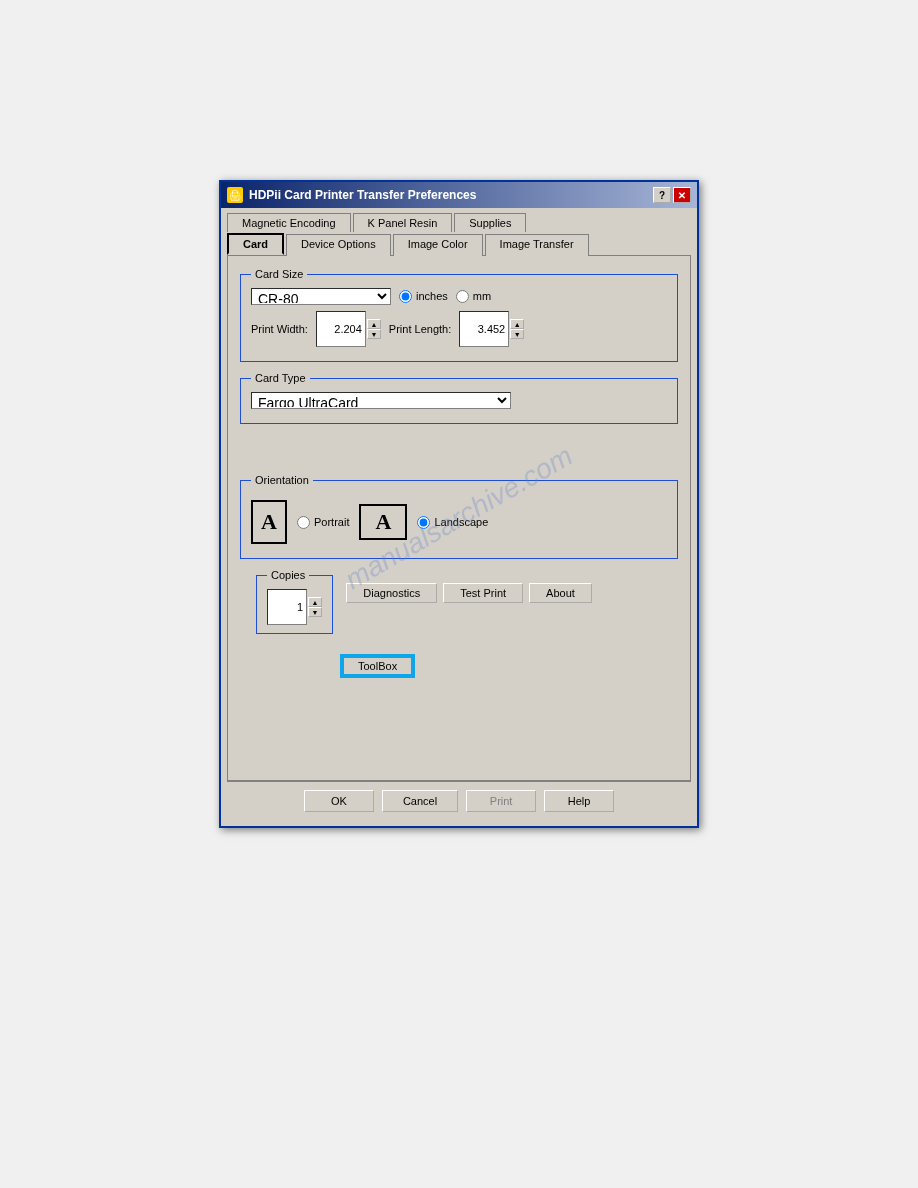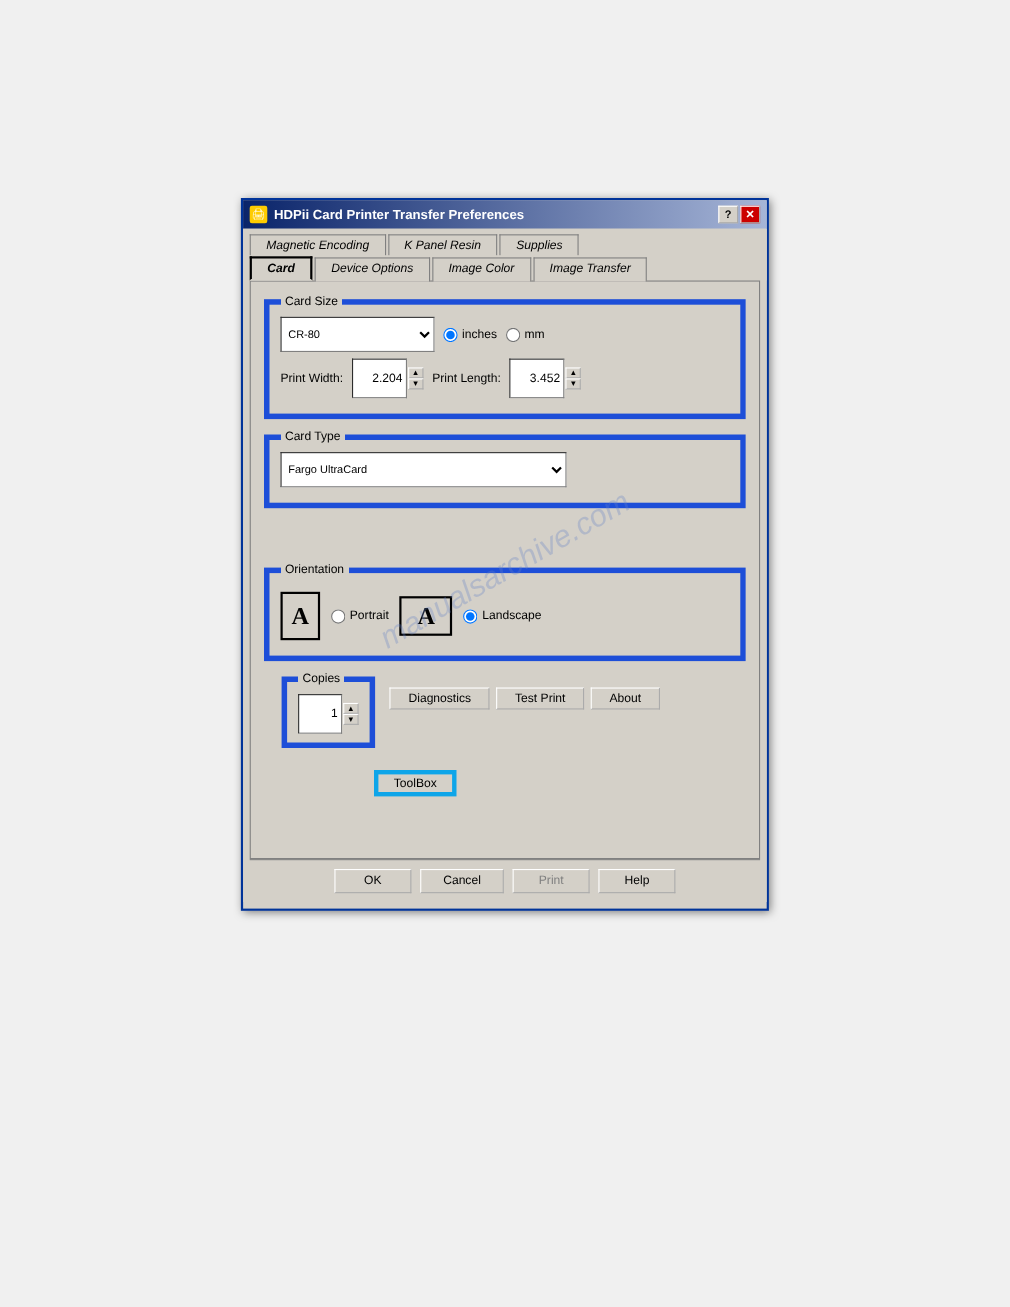--- a/index.html
+++ b/index.html
@@ -85,21 +85,20 @@
       padding: 0;
       background: #d4d0c8;
     }
 
     
     .tabs-row {
       display: flex;
       flex-direction: column;
       background: #d4d0c8;
       padding: 4px 6px 0 6px;
-      font-style: italic;
     }
 
     .tabs-upper {
       display: flex;
       gap: 2px;
       margin-bottom: 0;
     }
 
     .tabs-lower {
       display: flex;
@@ -131,43 +130,43 @@
     .tab-panel {
       border: 1px solid #808080;
       border-top: 1px solid #808080;
       padding: 12px;
       background: #d4d0c8;
       margin: 0 6px;
     }
 
     
     fieldset {
-      border: 5px solid #1d4ed8;
+      border: 1px solid #1d4ed8;
       padding: 8px 10px;
       margin-bottom: 10px;
       background: #d4d0c8;
     }
 
     legend {
       font-size: 11px;
       padding: 0 4px;
       color: #000;
     }
 
     
     .row {
       display: flex;
       align-items: center;
       gap: 8px;
       margin-bottom: 6px;
     }
 
     select {
-      height: 32px;
-      font-size: 10px;
+      height: 17px;
+      font-size: 14px;
       border: 1px inset #808080;
       background: white;
       padding: 1px 2px;
     }
 
     .card-size-select {
       width: 140px;
     }
 
     .card-type-select {

